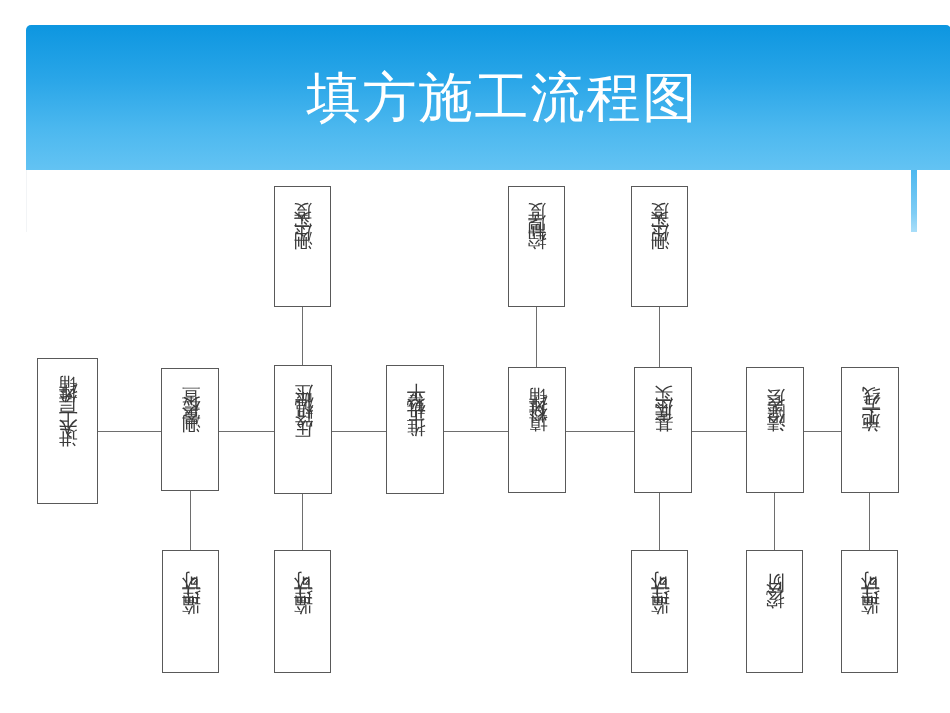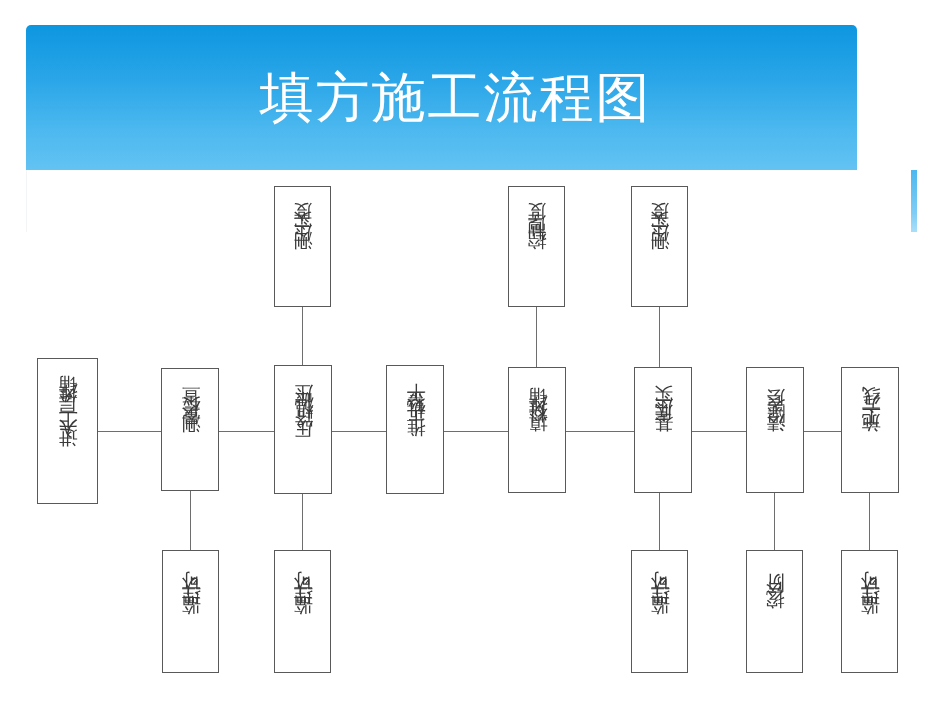--- a/index.html
+++ b/index.html
@@ -13,21 +13,21 @@
     position: relative;
     overflow: hidden;
     font-family: "DejaVu Sans", "Liberation Sans", sans-serif;
   }
 
   
   #title-banner {
     position: absolute;
     left: 26px;
     top: 25px;
-    width: 831px;
+    width: 925px;
     height: 145px;
     background: linear-gradient(to bottom, #0d96e0 0%, #2aa6e8 38%, #4cb8ef 72%, #63c3f3 100%);
     border-radius: 5px 5px 0 0;
     display: flex;
     align-items: center;
     justify-content: center;
     box-sizing: border-box;
     padding-left: 28px;
   }
   #title-text {

